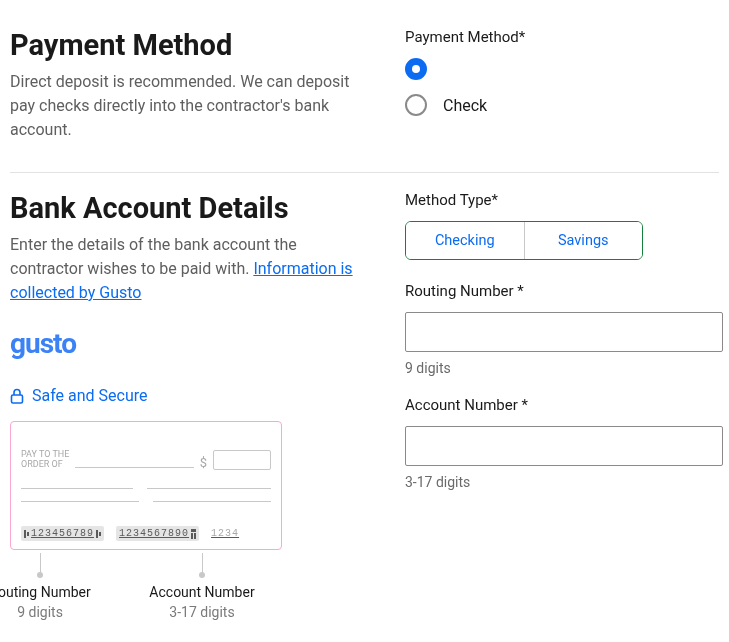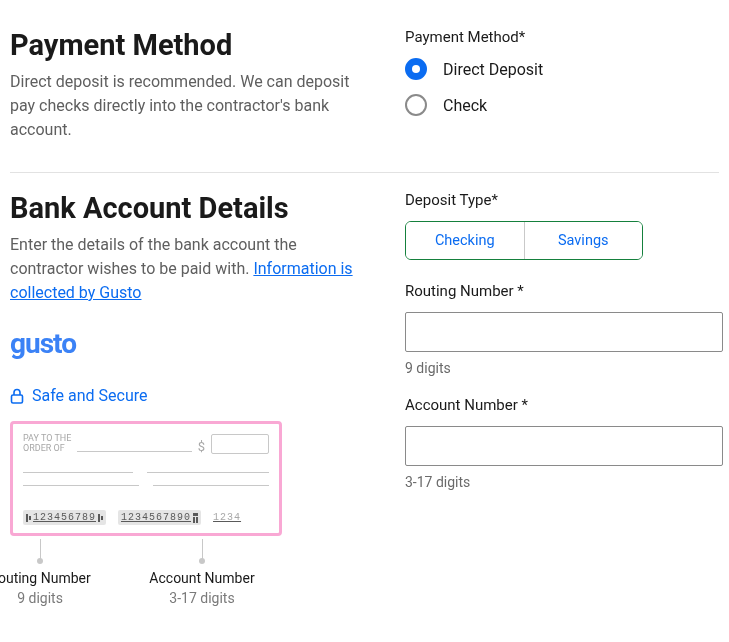--- a/index.html
+++ b/index.html
@@ -137,23 +137,23 @@
   .lock-icon {
     width: 14px; height: 16px;
     stroke: #0b6cf1;
     fill: none;
     stroke-width: 1.6;
   }
 
   
   .check-illustration {
     width: 272px;
-    border: 3px solid #f9a8d4;
+    border: 1px solid #f9a8d4;
     border-radius: 4px;
-    padding: 10px 10px 8px 10px;
+    padding: 28px 10px 8px 10px;
     background: #fff;
     position: relative;
   }
   .check-top-row {
     display: flex;
     align-items: flex-end;
     gap: 6px;
     font-size: 9px;
     color: #a8a8a8;
     line-height: 1.1;
@@ -264,21 +264,20 @@
     <h2 class="section-title">Payment Method</h2>
     <p class="section-desc">Direct deposit is recommended. We can deposit pay checks directly into the contractor's bank account.</p>
   </div>
   <div class="section-right">
     <div class="field-label">Payment Method*</div>
     <div class="radio-group">
       <div class="radio-row">
         <span class="radio-outer selected">
             <span class="radio-inner"></span>
           </span>
-        <span class="radio-label">Direct Deposit</span>
       </div>
       <div class="radio-row">
         <span class="radio-outer"></span>
         <span class="radio-label">Check</span>
       </div>
     </div>
   </div>
 </div>
 
 <hr class="divider">
@@ -352,21 +351,21 @@
       <div class="pointer pointer-offset-right">
         <div class="pointer-line"></div>
         <div class="pointer-dot"></div>
         <div class="pointer-label">Account Number</div>
         <div class="pointer-sub">3-17 digits</div>
       </div>
     </div>
   </div>
 
   <div class="section-right">
-    <div class="field-label">Deposit Type*</div>
+    <div class="field-label">Method Type*</div>
     <div class="segmented">
       <button type="button">Checking</button>
       <button type="button">Savings</button>
     </div>
 
     <div class="field-label">Routing Number *</div>
     <input class="text-input" type="text" value="" style="">
     <div class="input-hint">9 digits</div>
 
     <div class="field-label">Account Number *</div>

